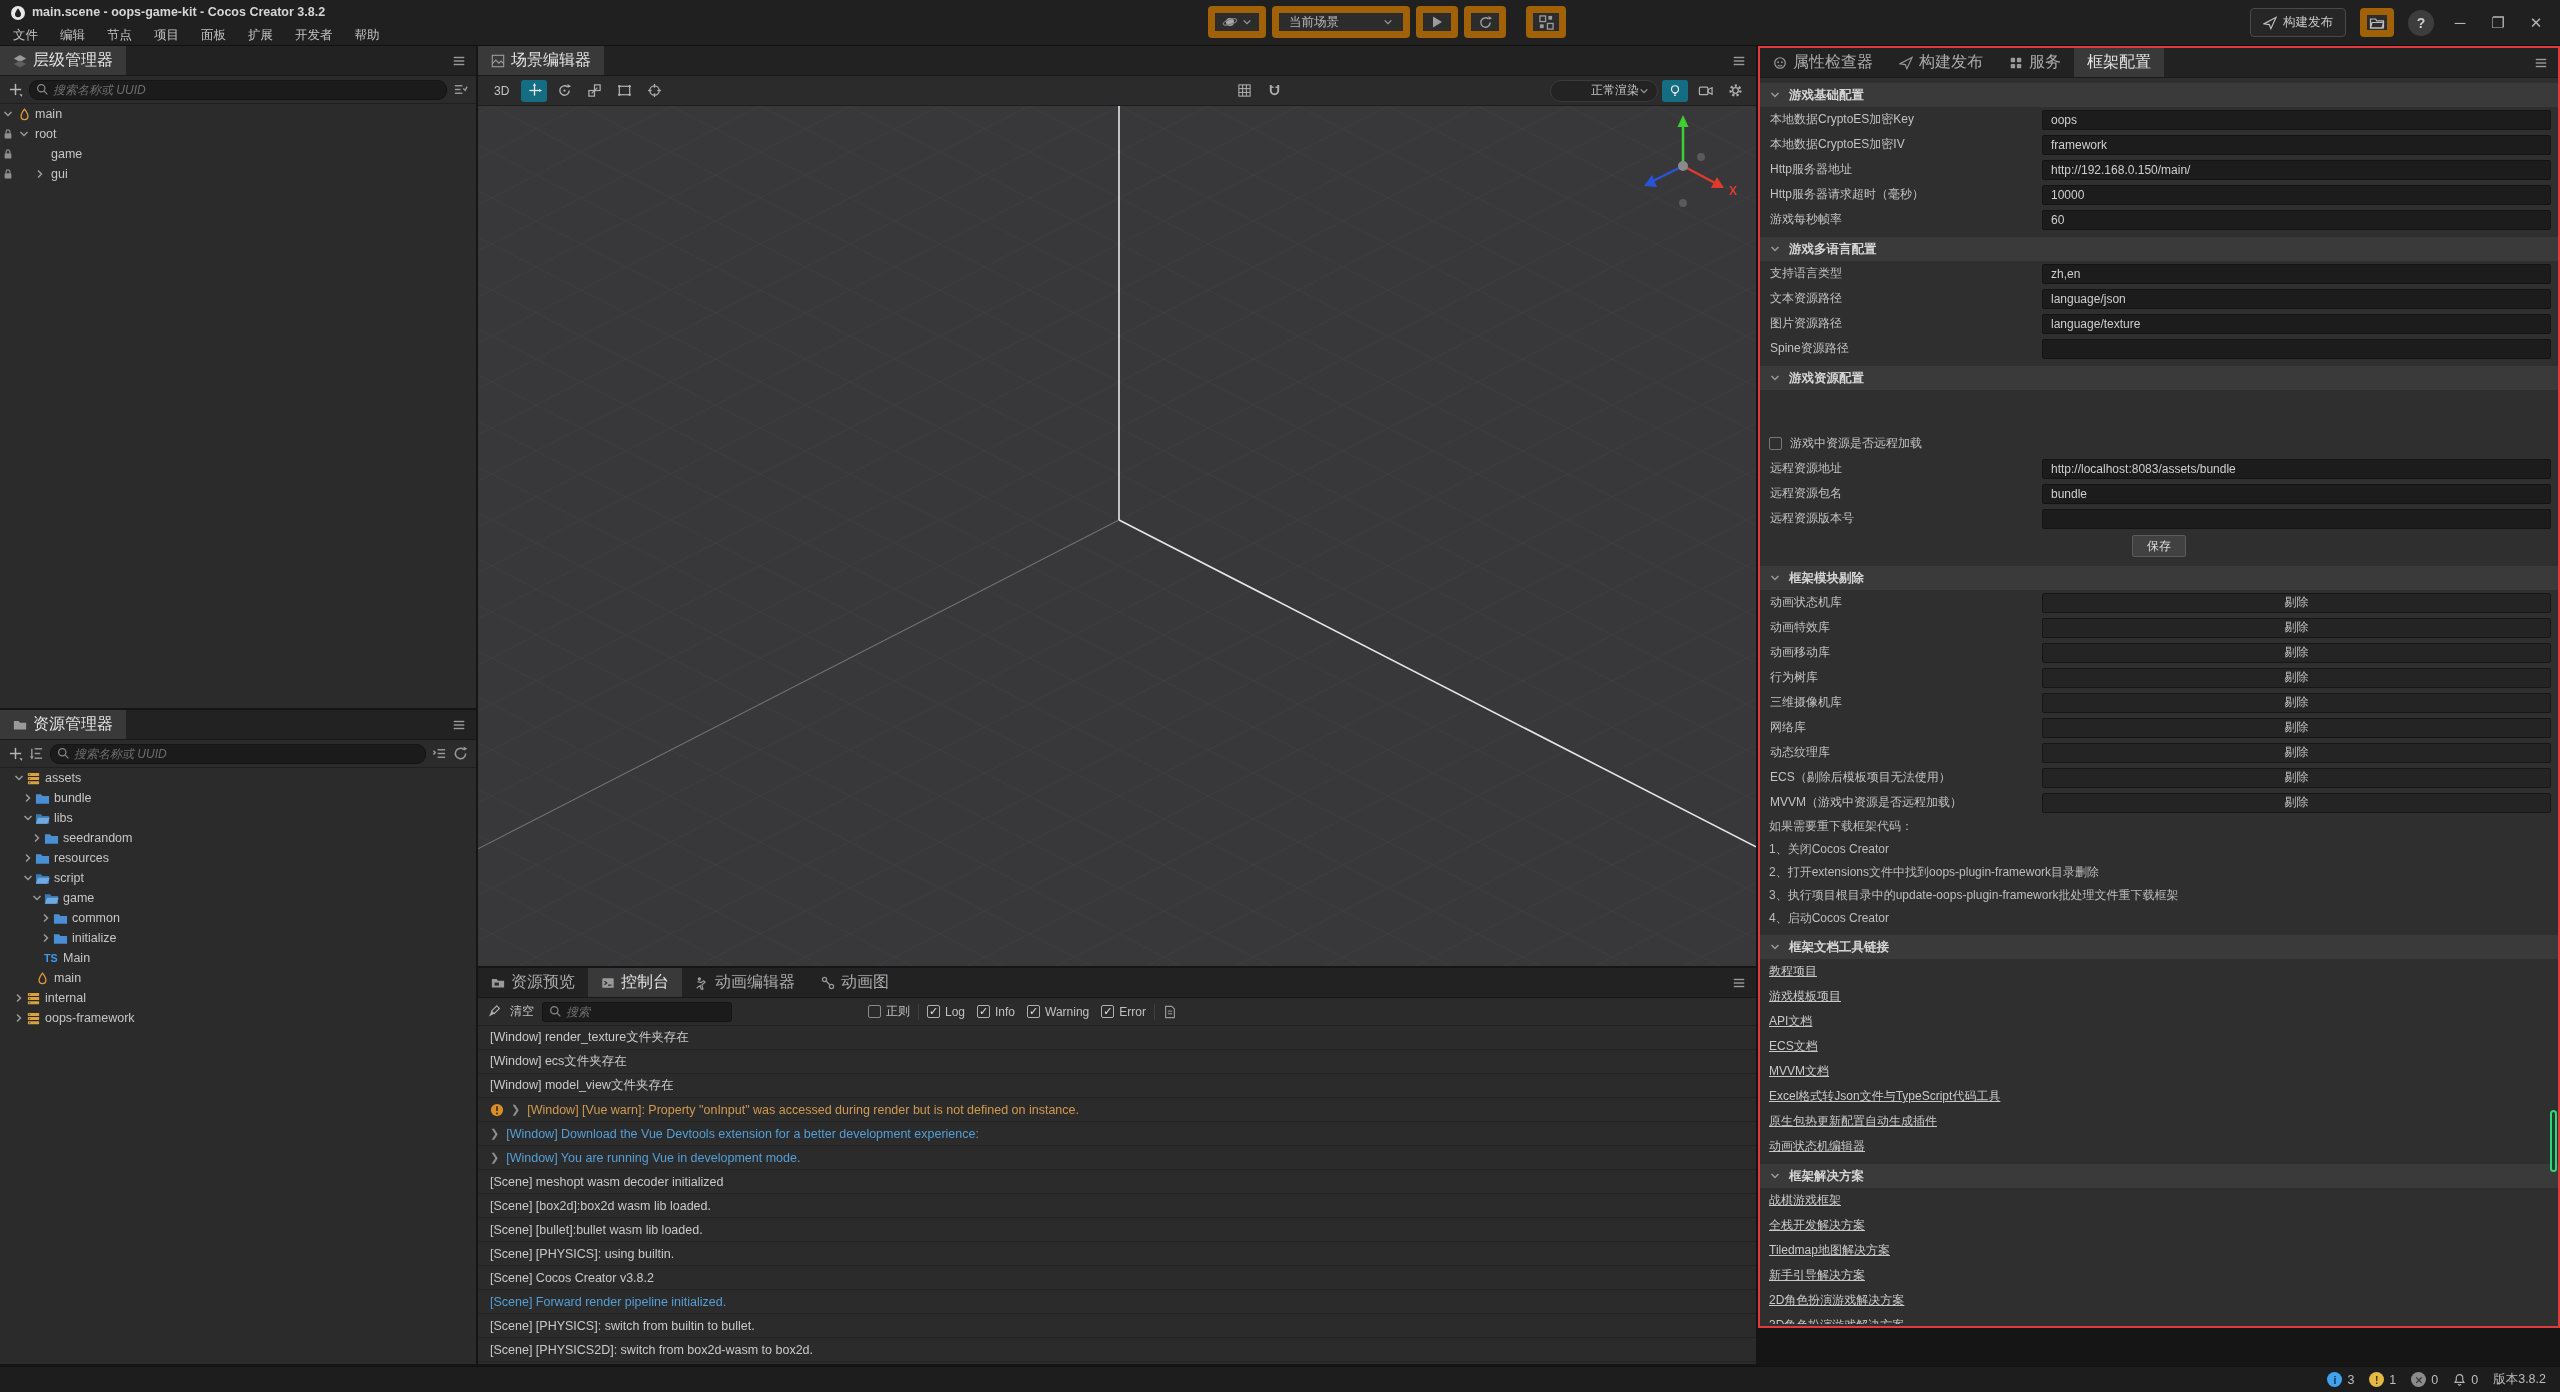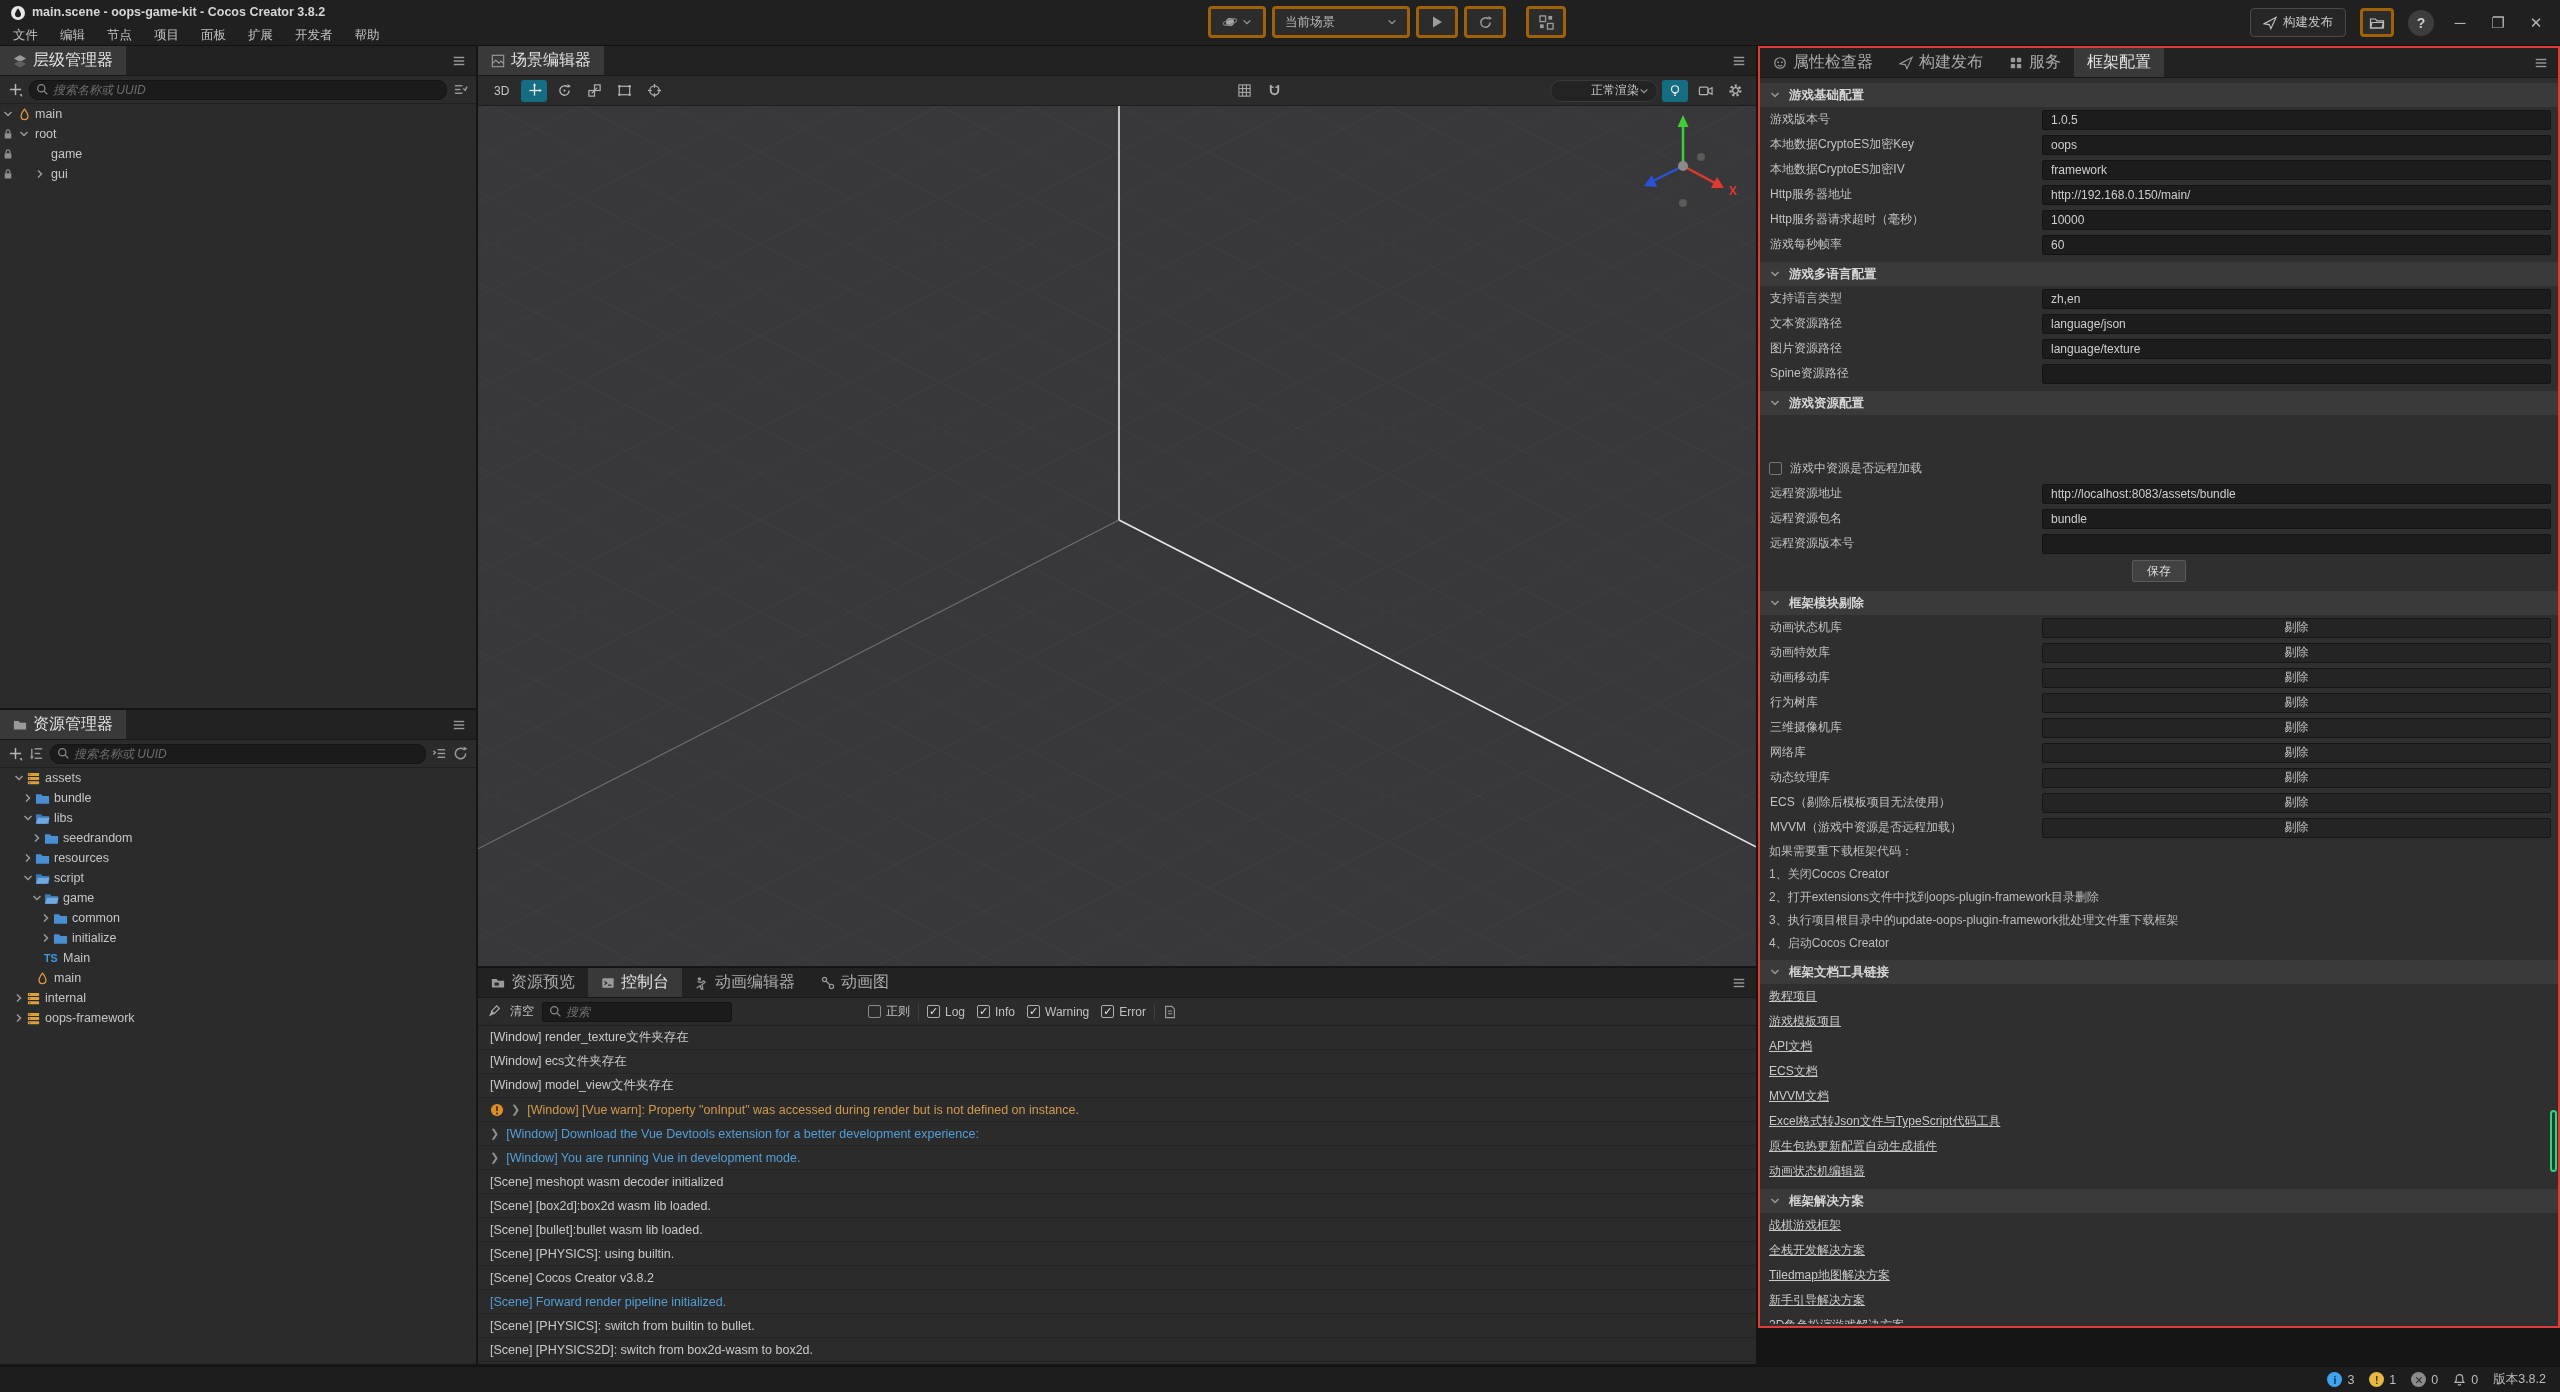--- a/index.html
+++ b/index.html
@@ -8,21 +8,21 @@
   .ic{display:inline-flex;align-items:center;justify-content:center;flex:none;}
   .ic svg{display:block;}
 
   
   #titlebar{position:absolute;left:0;top:0;width:2560px;height:46px;background:#202021;border-bottom:1px solid #111;}
   #logo{position:absolute;left:10px;top:5px;}
   #win-title{position:absolute;left:32px;top:5px;font-size:12.5px;font-weight:bold;color:#d6d6d6;}
   #menu-items{position:absolute;left:2px;top:25px;display:flex;}
   .menu-item{padding:2px 11px;font-size:12.5px;color:#c2c2c2;cursor:default;}
   #top-center{position:absolute;left:1208px;top:6px;display:flex;align-items:center;gap:6px;}
-  .btn-top{background:#2c2c2d;border:3px solid #a16207;border-radius:4px;height:32px;display:flex;align-items:center;justify-content:center;color:#b9b9b9;}
+  .btn-top{background:#2c2c2d;border:7px solid #a16207;border-radius:4px;height:32px;display:flex;align-items:center;justify-content:center;color:#b9b9b9;}
   #platform-btn{width:58px;gap:4px;}
   #scene-select{width:138px;justify-content:space-between;padding:0 10px;font-size:12.5px;}
   #play-btn,#reload-btn{width:42px;}
   #layout-btn{width:40px;margin-left:14px;}
   #top-right{position:absolute;right:12px;top:8px;display:flex;align-items:center;gap:14px;}
   #build-btn{height:29px;border:1px solid #4a4a4b;border-radius:4px;display:flex;align-items:center;gap:6px;padding:0 12px;font-size:12.5px;color:#c9c9c9;background:#262627;}
   #help-btn{width:26px;height:26px;border-radius:13px;background:#3d3d3e;color:#cfcfcf;font-size:14px;font-weight:bold;display:flex;align-items:center;justify-content:center;}
   .winctl{color:#b5b5b5;font-size:15px;width:24px;text-align:center;}
 
   
@@ -1025,24 +1025,20 @@
     <div id="insp-body">
         <div class="sec">
           <span class="ic">
             <svg width="12" height="12" viewBox="0 0 12 12">
               <polyline points="2.5,4 6,7.5 9.5,4" fill="none" stroke="#9a9a9a" stroke-width="1.5"></polyline>
             </svg>
           </span>
           <span class="sec-t">游戏基础配置</span>
         </div>
         <div class="frow">
-          <span class="flabel">游戏版本号</span>
-          <input class="finput" value="1.0.5" style="">
-        </div>
-        <div class="frow">
           <span class="flabel">本地数据CryptoES加密Key</span>
           <input class="finput" value="oops" style="">
         </div>
         <div class="frow">
           <span class="flabel">本地数据CryptoES加密IV</span>
           <input class="finput" value="framework" style="">
         </div>
         <div class="frow">
           <span class="flabel">Http服务器地址</span>
           <input class="finput" value="http://192.168.0.150/main/" style="">

